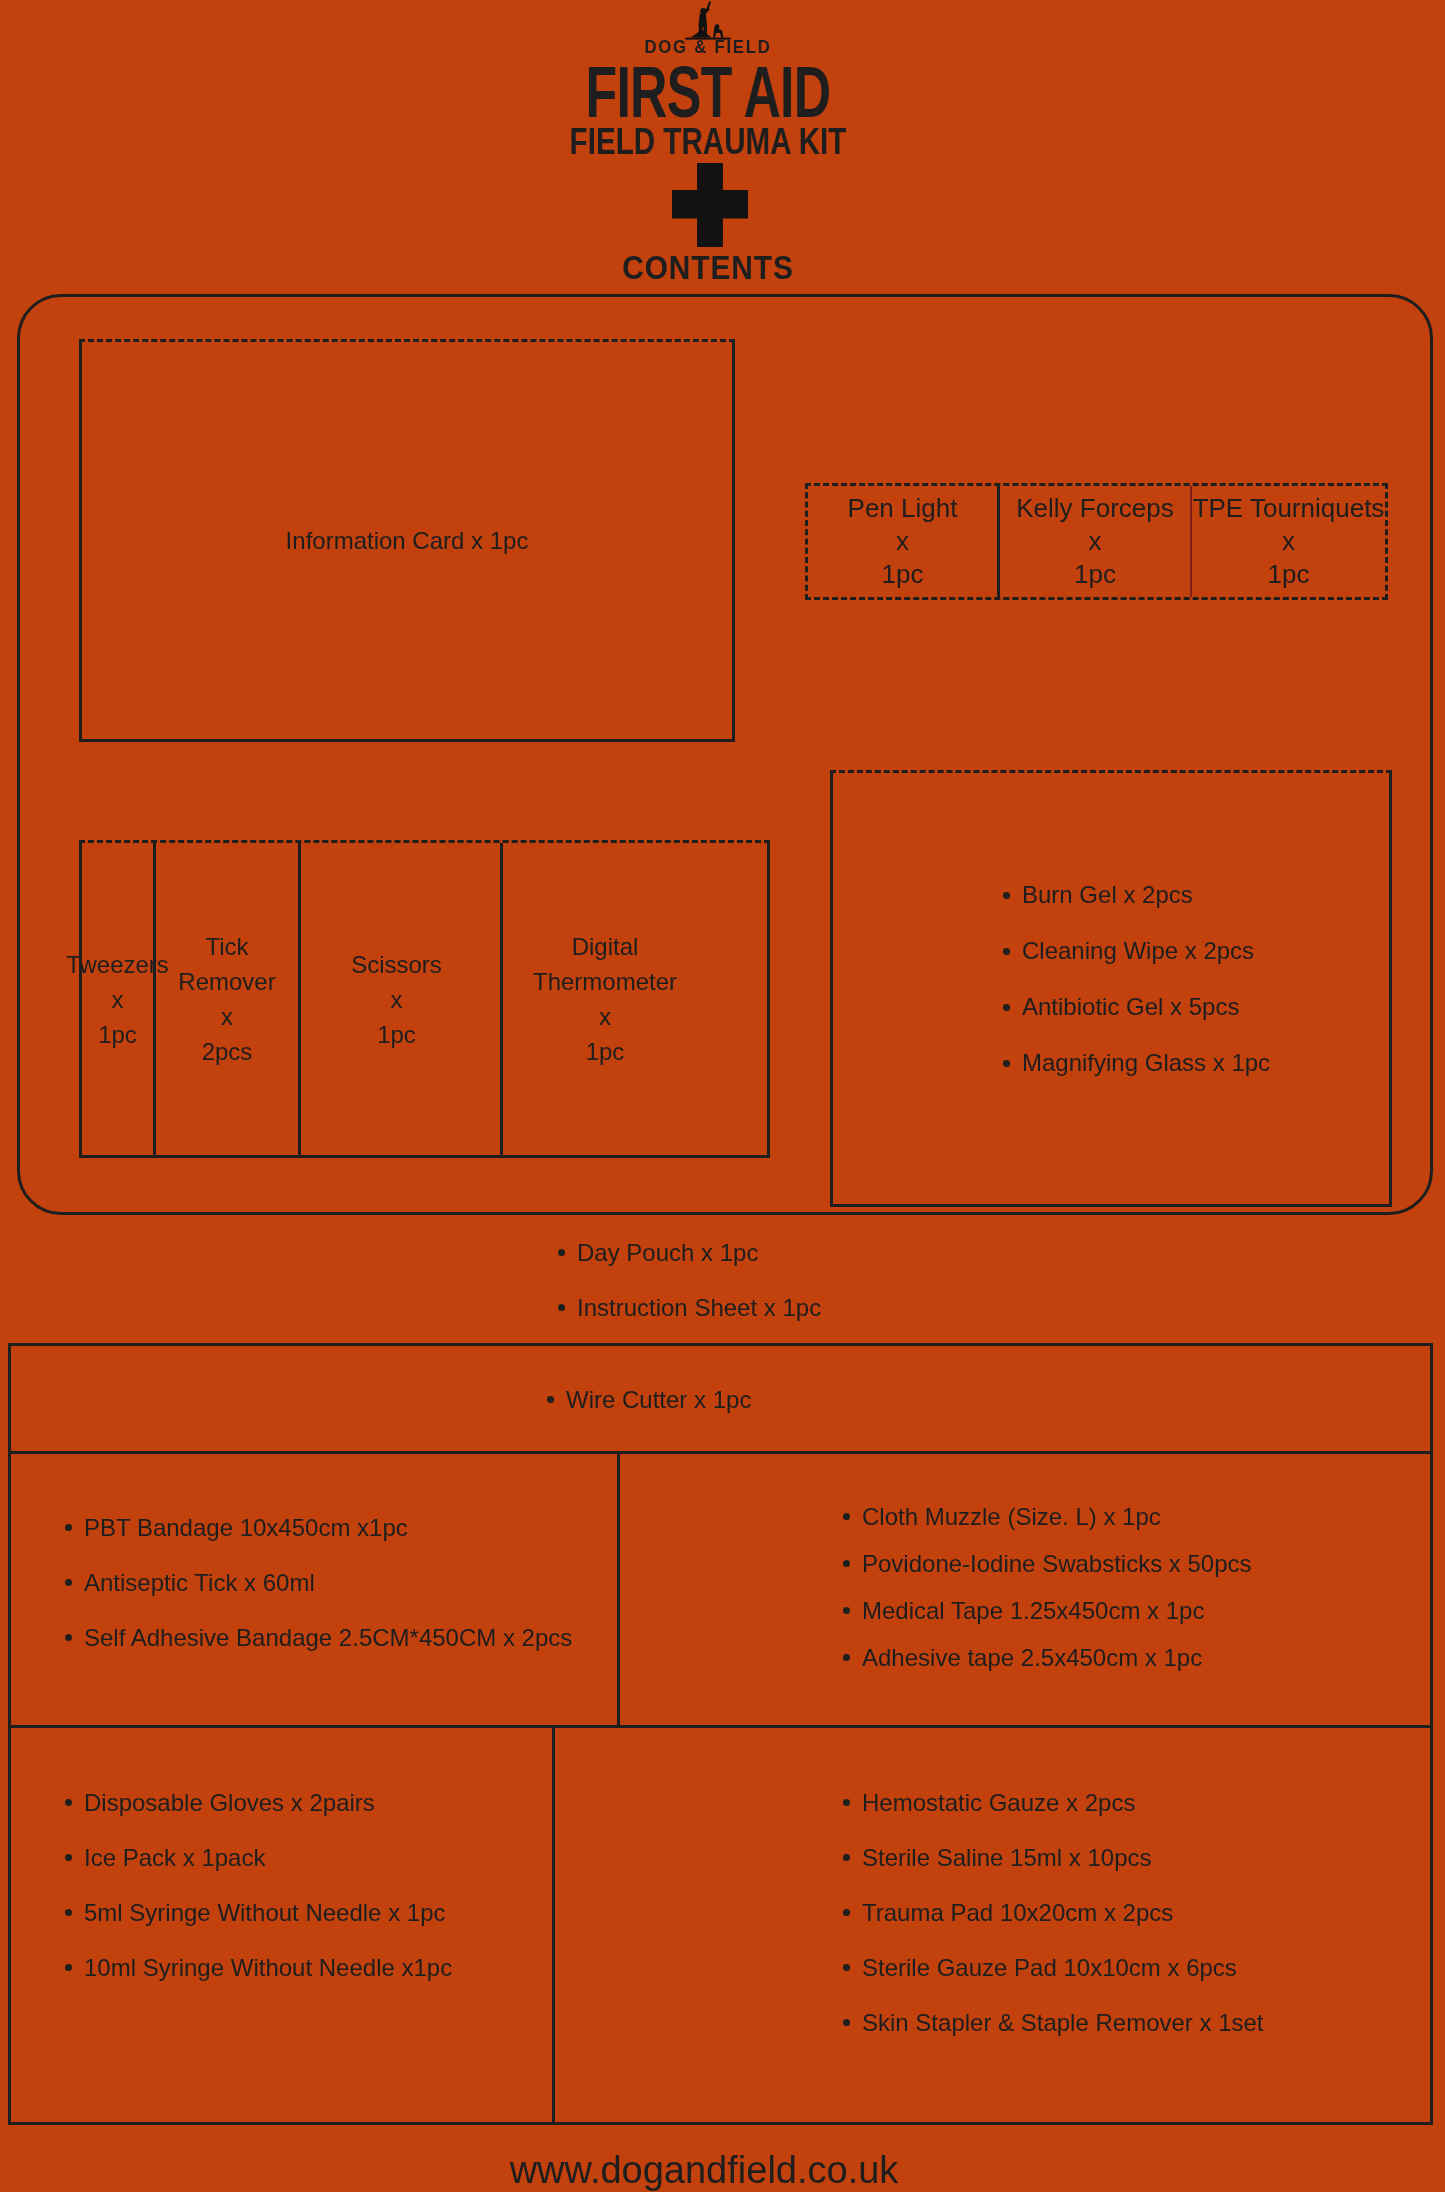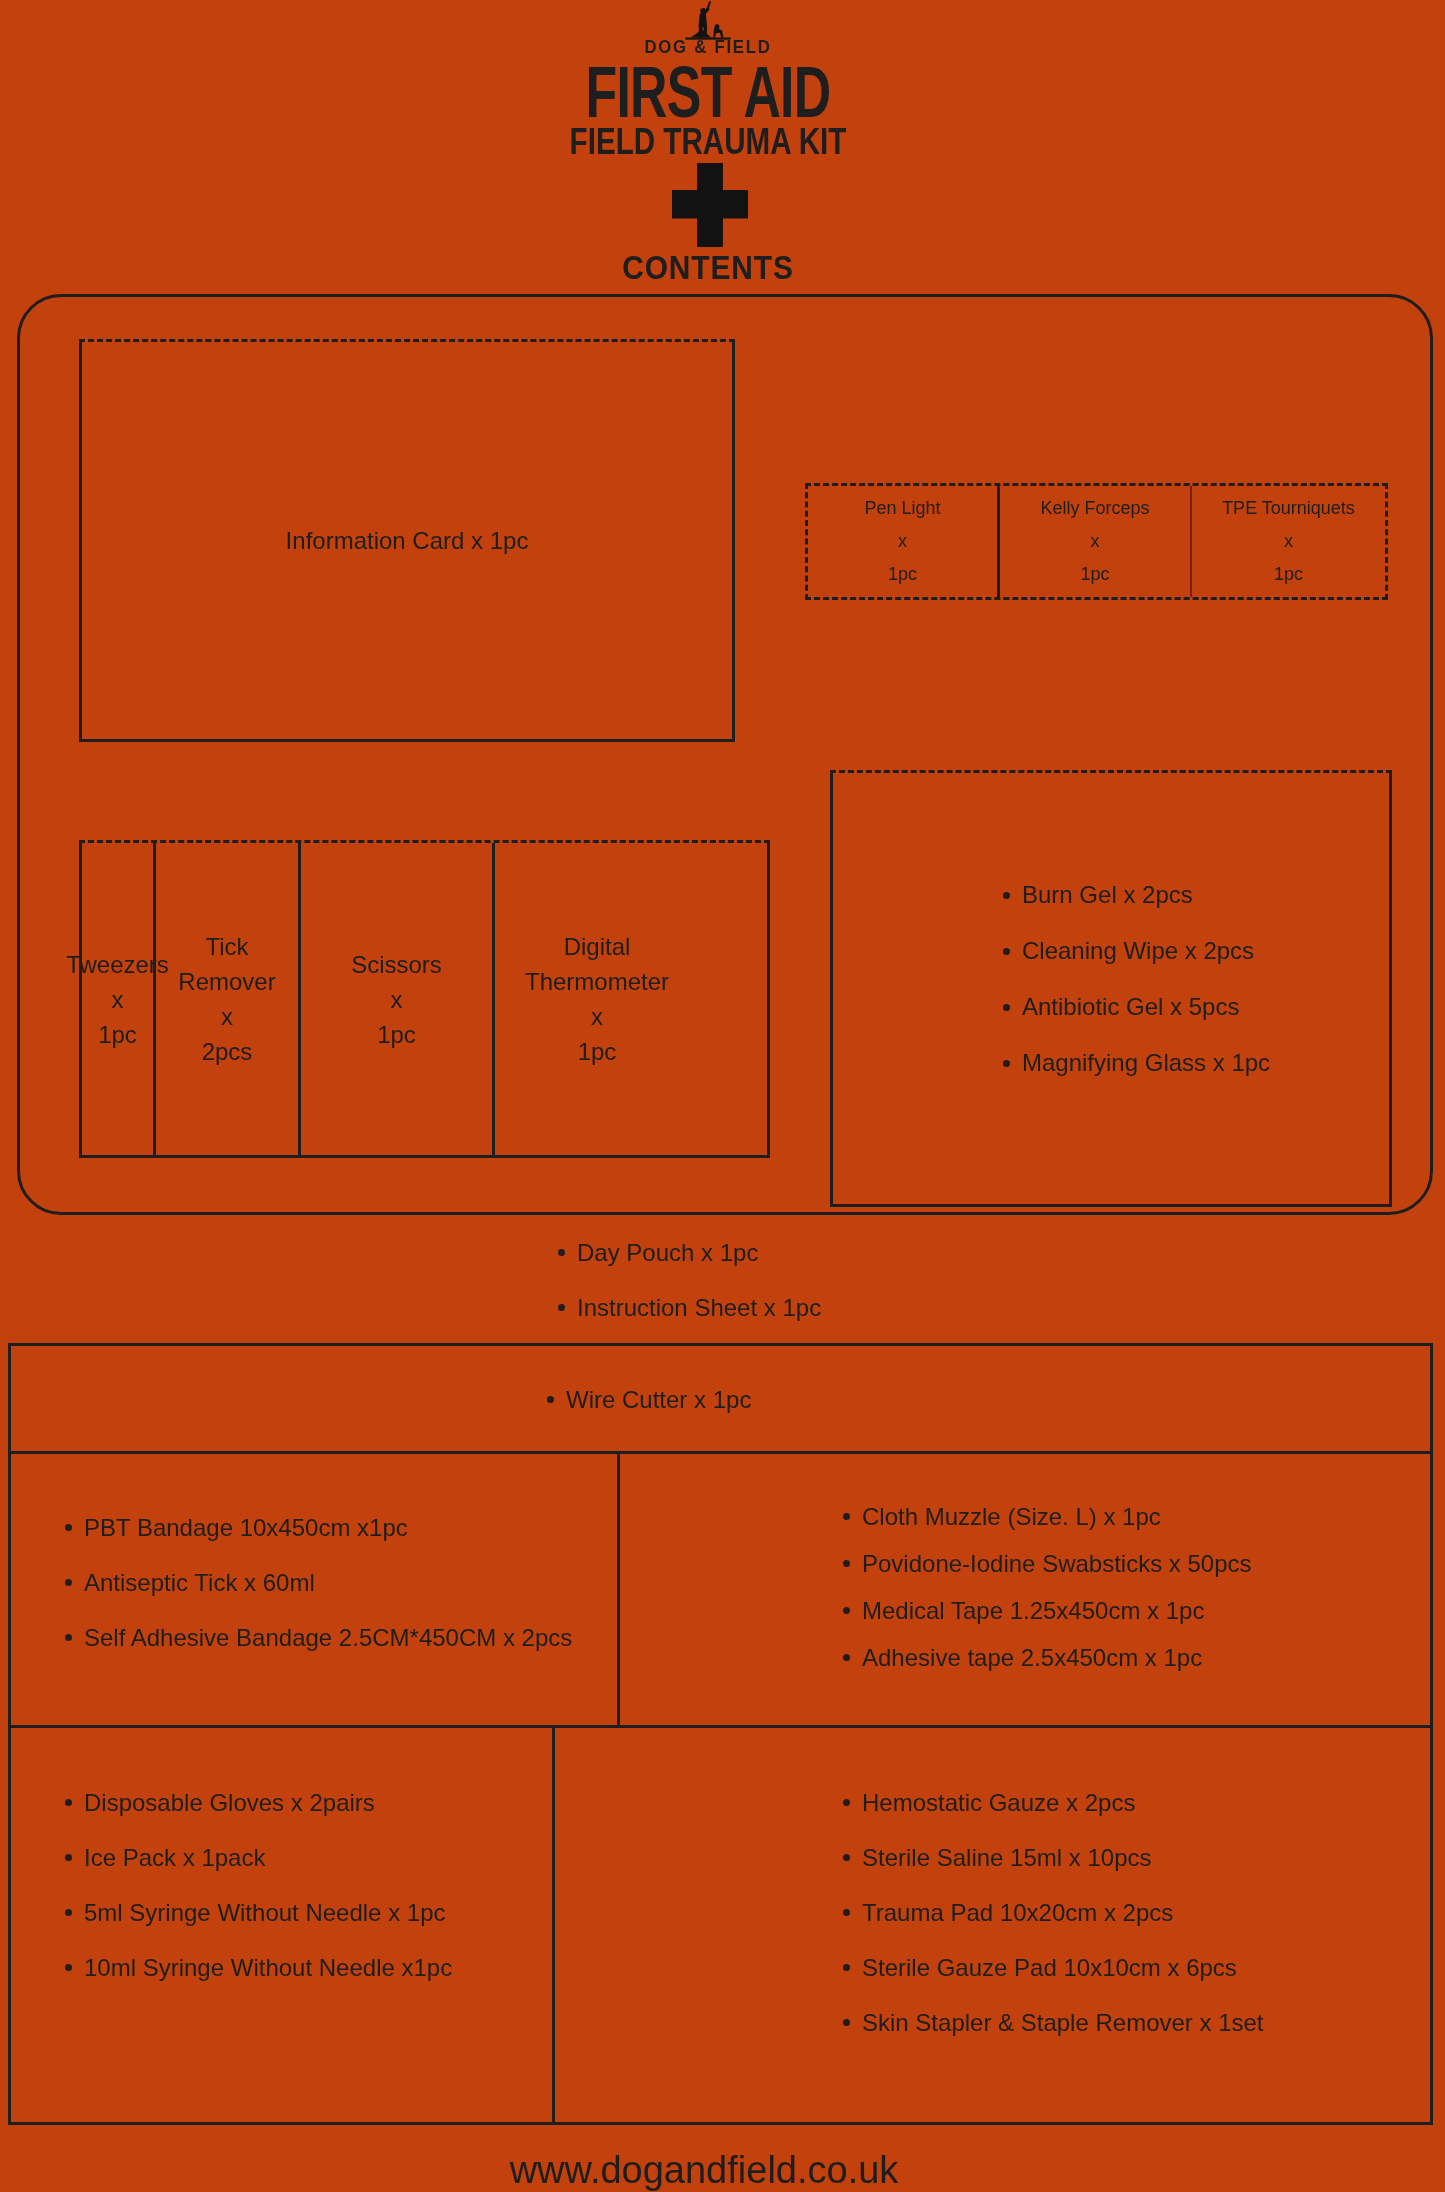--- a/index.html
+++ b/index.html
@@ -26,33 +26,33 @@
   .panel{position:absolute;left:17px;top:294px;width:1416px;height:921px;
     border:3px solid #1e1e1e;border-radius:44px;box-sizing:border-box;}
 
   .infobox{position:absolute;left:79px;top:339px;width:656px;height:403px;box-sizing:border-box;
     border:3px solid #1e1e1e;border-top:3px dashed #1e1e1e;
     display:flex;align-items:center;justify-content:center;font-size:24px;}
 
   .smallrow{position:absolute;left:805px;top:483px;width:583px;height:117px;box-sizing:border-box;
     border:3px dashed #1e1e1e;display:flex;}
   .smallrow .cell{box-sizing:border-box;display:flex;flex-direction:column;align-items:center;justify-content:center;
-    font-size:18px;line-height:33px;text-align:center;}
+    font-size:26px;line-height:33px;text-align:center;}
   .smallrow .cell.c1{width:189px;}
   .smallrow .cell.c2{width:193px;border-left:3px solid #1e1e1e;}
   .smallrow .cell.c3{width:195px;border-left:2px solid #7f1d1d;}
 
   .toolsrow{position:absolute;left:79px;top:840px;width:691px;height:318px;box-sizing:border-box;
     border:3px solid #1e1e1e;border-top:3px dashed #1e1e1e;display:flex;}
   .toolsrow .cell{box-sizing:border-box;display:flex;flex-direction:column;align-items:center;justify-content:center;
     font-size:24px;line-height:35px;text-align:center;}
   .toolsrow .cell.c1{width:71px;}
   .toolsrow .cell.c2{width:145px;border-left:3px solid #1e1e1e;}
   .toolsrow .cell.c3{width:194px;border-left:3px solid #1e1e1e;}
-  .toolsrow .cell.c4{width:207px;border-left:3px solid #1e1e1e;}
+  .toolsrow .cell.c4{width:207px;border-left:3px solid #1e1e1e;margin-left:8px;}
 
   .gelbox{position:absolute;left:830px;top:770px;width:562px;height:437px;box-sizing:border-box;
     border:3px solid #1e1e1e;border-top:3px dashed #1e1e1e;}
 
   
   .blist{position:absolute;display:flex;flex-direction:column;}
   .bitem{position:relative;display:flex;align-items:center;font-size:24px;white-space:nowrap;}
   .bitem::before{content:"";position:absolute;left:-19px;width:7px;height:7px;border-radius:50%;background:#1e1e1e;}
   .ih55 .bitem{height:55px;}
   .ih56 .bitem{height:56px;}

